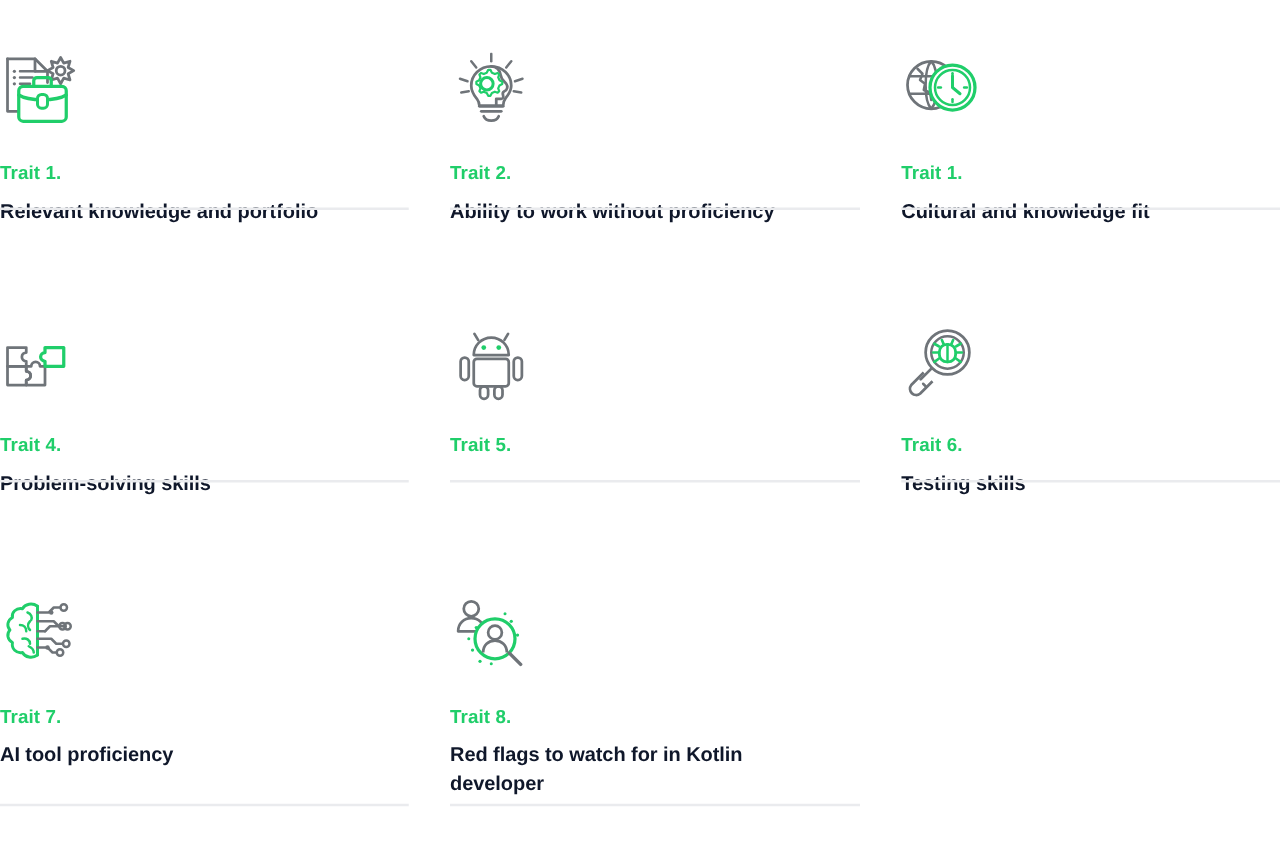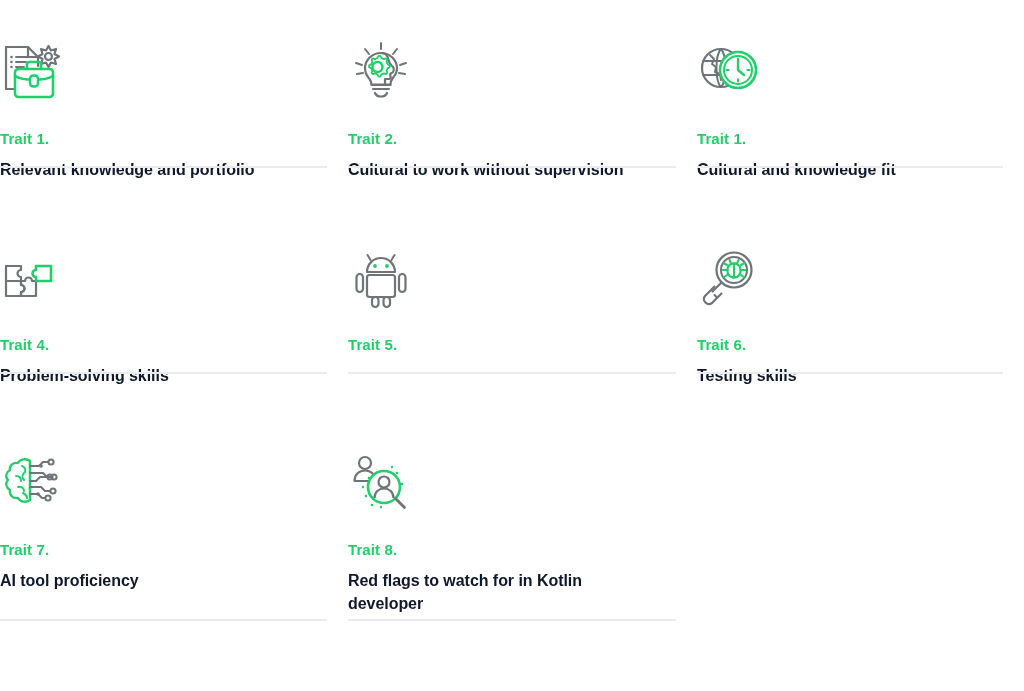--- a/index.html
+++ b/index.html
@@ -13,20 +13,21 @@
     -webkit-font-smoothing: antialiased;
   }
 
   #traits-grid {
     width: 1024px;
     height: 515px;
     display: grid;
     grid-template-columns: 348px 349px 327px;
     grid-template-rows: 206px 205px 280px;
     align-content: start;
+    gap: 12px;
   }
 
   .trait-cell {
     position: relative;
     padding-top: 42px;
     padding-right: 21px;
   }
 
   .trait-cell.empty { padding: 0; }
 
@@ -115,21 +116,21 @@
         <path d="M23.5 43 h19" stroke="#6F7479" stroke-width="2.2" stroke-linecap="round"></path>
         <path d="M25 47 h16" stroke="#6F7479" stroke-width="2.2" stroke-linecap="round"></path>
         <path d="M27 51 c1 2.5 3 3.5 6 3.5 c3 0 5-1 6-3.5" stroke="#6F7479" stroke-width="2.2" fill="none" stroke-linecap="round"></path>
         <g stroke="#20CE6A" stroke-width="2.4" fill="none" stroke-linejoin="round">
           <path d="M29 16.5 l1.6 -3 l2.4 0 l1.6 3 l3.2 1.4 l3 -1.1 l1.7 1.7 l-1.1 3 l1.4 3.2 l3 1.6 l0 2.4 l-3 1.6 l-1.4 3.2 l1.1 3 l-1.7 1.7 l-3 -1.1 l-3.2 1.4 l-1.6 3 l-2.4 0 l-1.6 -3 l-3.2 -1.4 l-3 1.1 l-1.7 -1.7 l1.1 -3 l-1.4 -3.2 l-3 -1.6 l0 -2.4 l3 -1.6 l1.4 -3.2 l-1.1 -3 l1.7 -1.7 l3 1.1 z" transform="translate(2,-2) scale(0.74) translate(8,8)"></path>
         </g>
         <circle cx="29.5" cy="25" r="5" stroke="#20CE6A" stroke-width="2.4" fill="#fff"></circle>
       </svg>
     </div>
     <div class="trait-label">Trait 2.</div>
-    <div class="trait-title">Cultural to work without supervision</div>
+    <div class="trait-title">Ability to work without proficiency</div>
     <div class="trait-divider"></div>
   </div>
 
   <div class="trait-cell row1">
     <div class="trait-icon">
       <svg width="66" height="62" viewBox="0 0 66 62" fill="none">
         <circle cx="24" cy="26" r="19" stroke="#6F7479" stroke-width="2.2" fill="none"></circle>
         <path d="M24 7 c-6 6 -6 32 0 38" stroke="#6F7479" stroke-width="2" fill="none"></path>
         <path d="M24 7 c6 6 6 32 0 38" stroke="#6F7479" stroke-width="2" fill="none"></path>
         <path d="M5.5 19 h37 M5.5 33 h37" stroke="#6F7479" stroke-width="2"></path>

